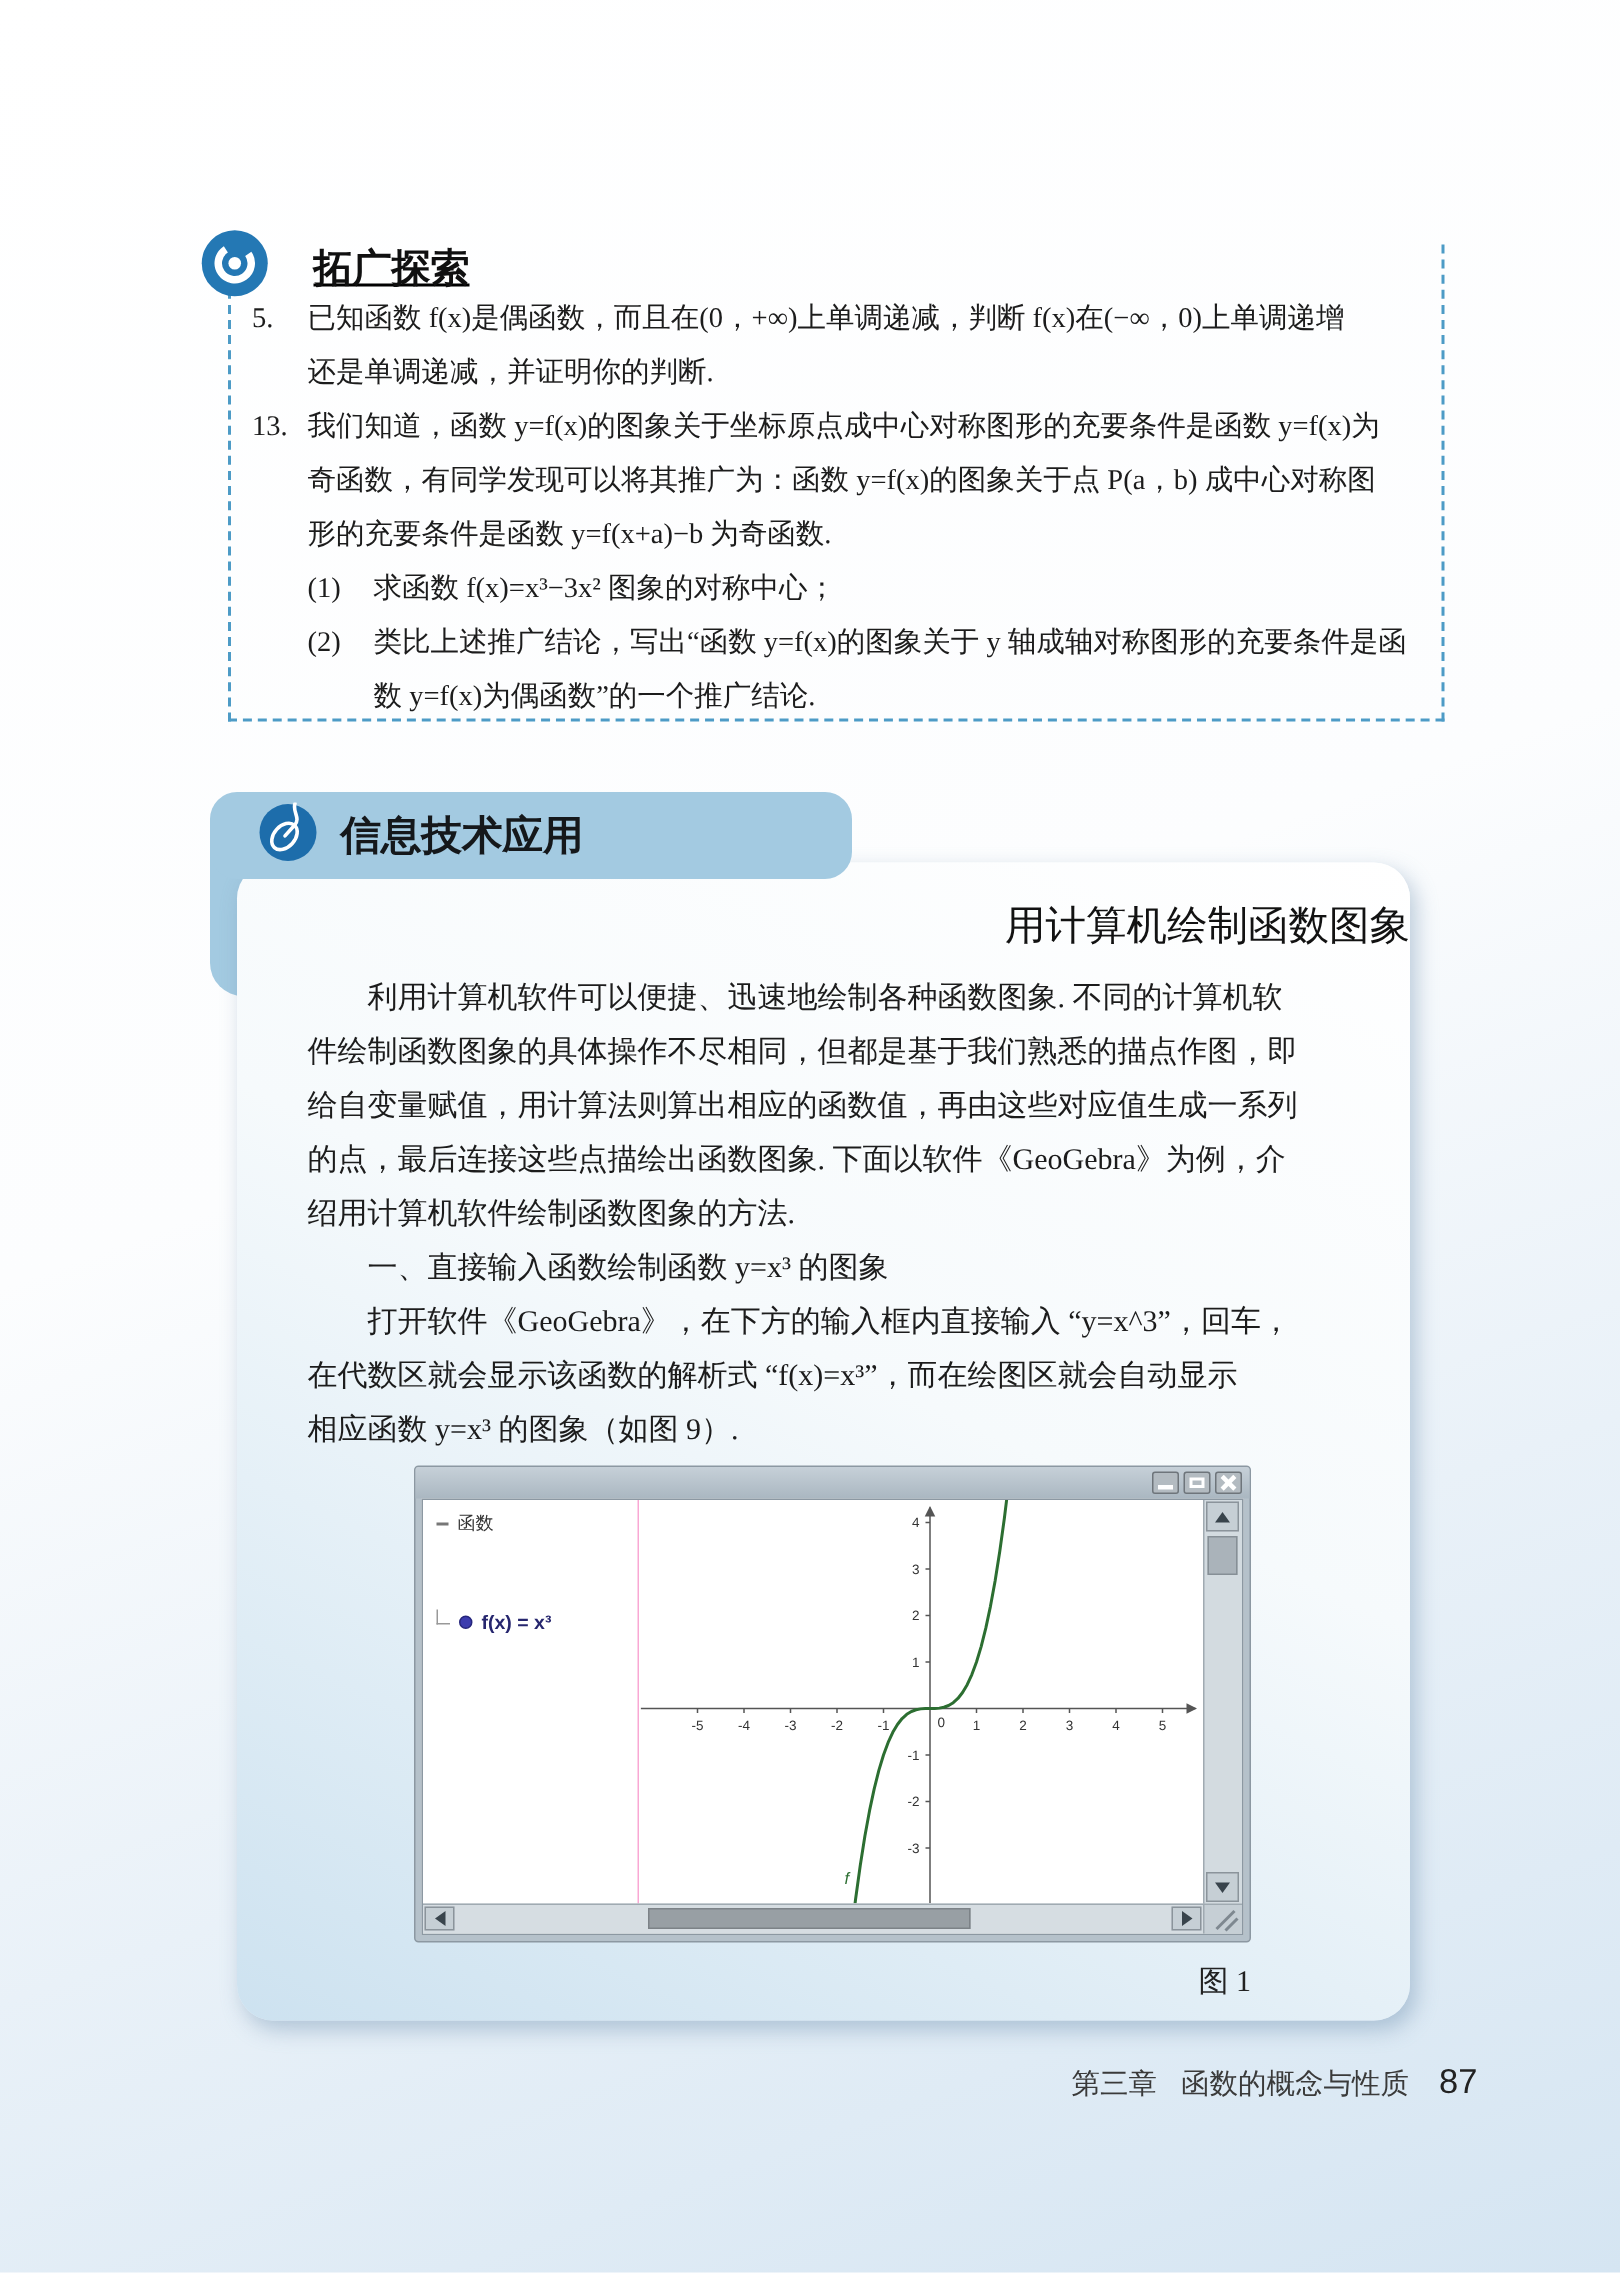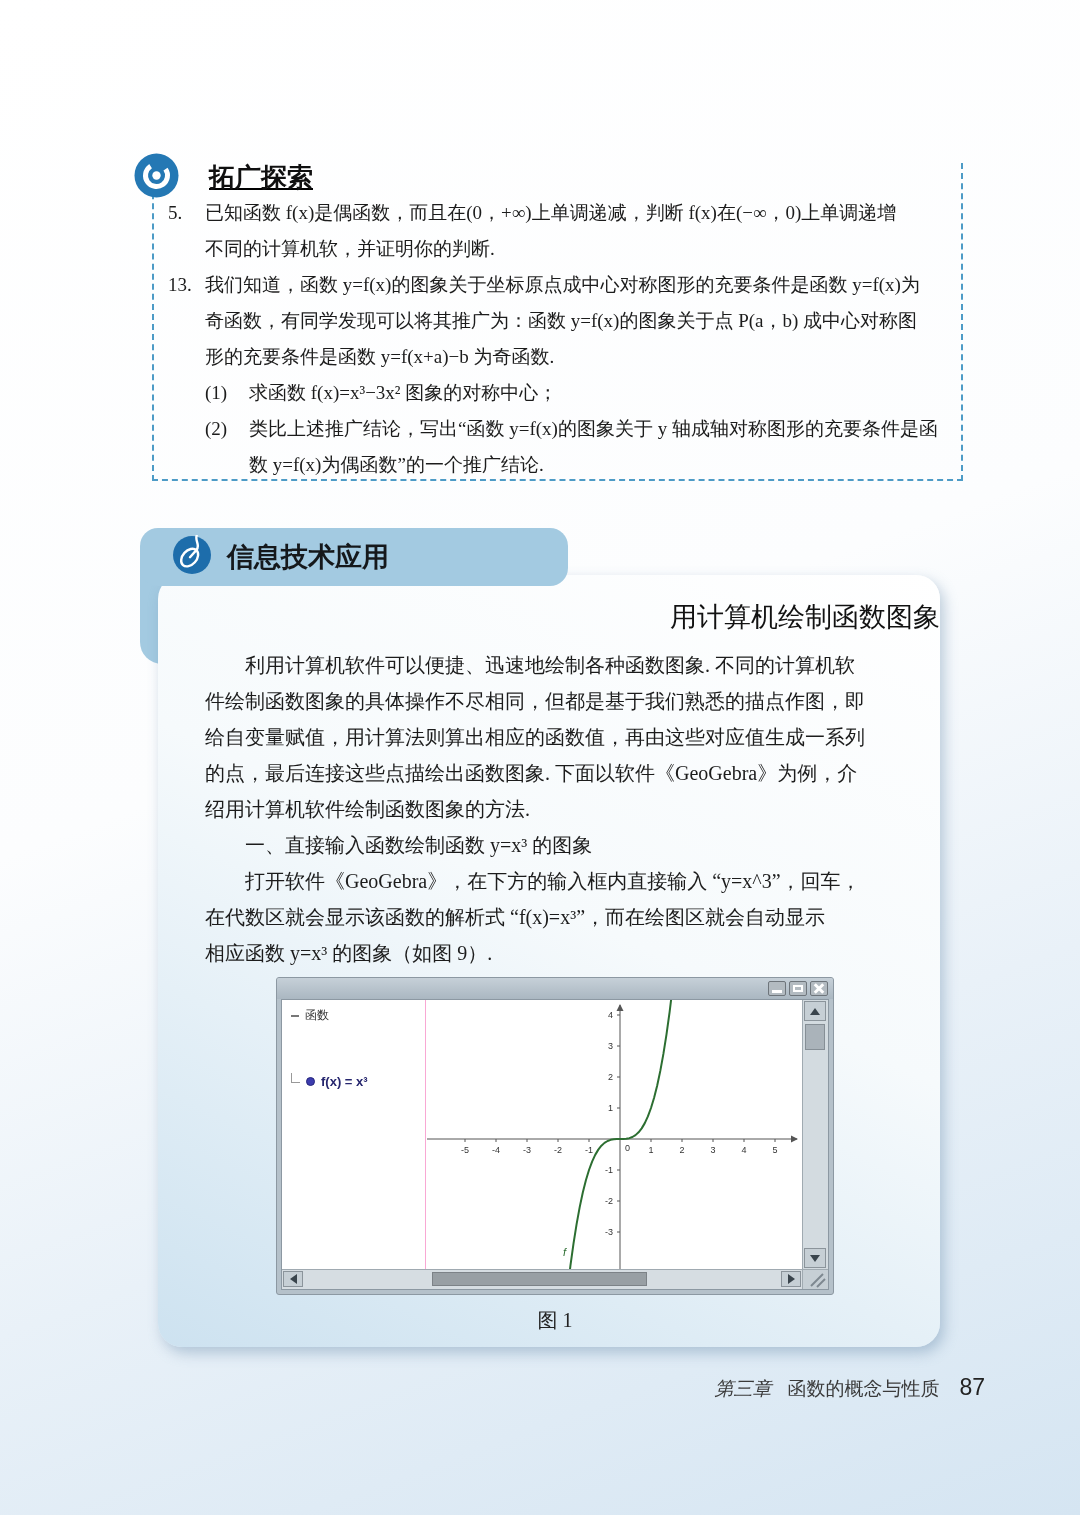--- a/index.html
+++ b/index.html
@@ -98,26 +98,26 @@
   .hscroll{position:absolute;left:0;top:269px;width:520px;height:20px;background:#d6dde2;
     border-top:1px solid #a0aab1;box-sizing:border-box;}
   .hs-btn{position:absolute;top:1px;width:20px;height:16px;background:#c6cfd5;border:1px solid #8b949b;
     display:flex;align-items:center;justify-content:center;padding:0;box-sizing:border-box;}
   .hs-btn.left{left:1px;}
   .hs-btn.right{right:1px;}
   .hs-thumb{position:absolute;left:150px;top:2px;width:215px;height:14px;background:#989fa4;border:1px solid #7c8287;box-sizing:border-box;}
   .resize-grip{position:absolute;left:520px;top:269px;width:26px;height:20px;background:#c6cfd5;
     border-left:1px solid #a0aab1;border-top:1px solid #a0aab1;box-sizing:border-box;}
 
-  .fig-caption{margin-top:12px;text-align:center;font-family:"Liberation Serif",serif;font-size:20px;color:#222;}
+  .fig-caption{margin-top:12px;text-align:right;font-family:"Liberation Serif",serif;font-size:20px;color:#222;}
 
   
   .footer{position:absolute;right:95px;top:1374px;display:flex;align-items:baseline;
     font-family:"Liberation Serif",serif;font-size:19px;color:#3a3a3a;}
-  .footer .chapter{margin-right:16px;font-style:italic;}
+  .footer .chapter{margin-right:16px;}
   .footer .pageno{margin-left:20px;font-family:"Liberation Sans",sans-serif;font-size:23px;color:#222;}
 </style>
 </head>
 <body>
 
 <div class="exp-head">
   <span>
     <svg width="47" height="47" viewBox="0 0 47 47">
       <circle cx="23.5" cy="23.5" r="22" fill="#2478b4"></circle>
       <circle cx="23.5" cy="23.5" r="11" fill="none" stroke="#ffffff" stroke-width="5" stroke-dasharray="52 18" transform="rotate(-35 23.5 23.5)"></circle>
@@ -126,21 +126,21 @@
   </span>
   <span class="label">拓广探索</span>
 </div>
 
 <div class="exp-box"></div>
 
 <div class="problems">
   <div class="prob">
     <span class="prob-num">5.</span>
     <div class="tline">已知函数 f(x)是偶函数，而且在(0，+∞)上单调递减，判断 f(x)在(−∞，0)上单调递增</div>
-    <div class="tline">不同的计算机软，并证明你的判断.</div>
+    <div class="tline">还是单调递减，并证明你的判断.</div>
   </div>
   <div class="prob">
     <span class="prob-num">13.</span>
     <div class="tline">我们知道，函数 y=f(x)的图象关于坐标原点成中心对称图形的充要条件是函数 y=f(x)为</div>
     <div class="tline">奇函数，有同学发现可以将其推广为：函数 y=f(x)的图象关于点 P(a，b) 成中心对称图</div>
     <div class="tline">形的充要条件是函数 y=f(x+a)−b 为奇函数.</div>
     <div class="sub">
       <span class="sub-num">(1)</span>
       <div class="tline">求函数 f(x)=x³−3x² 图象的对称中心；</div>
     </div>

